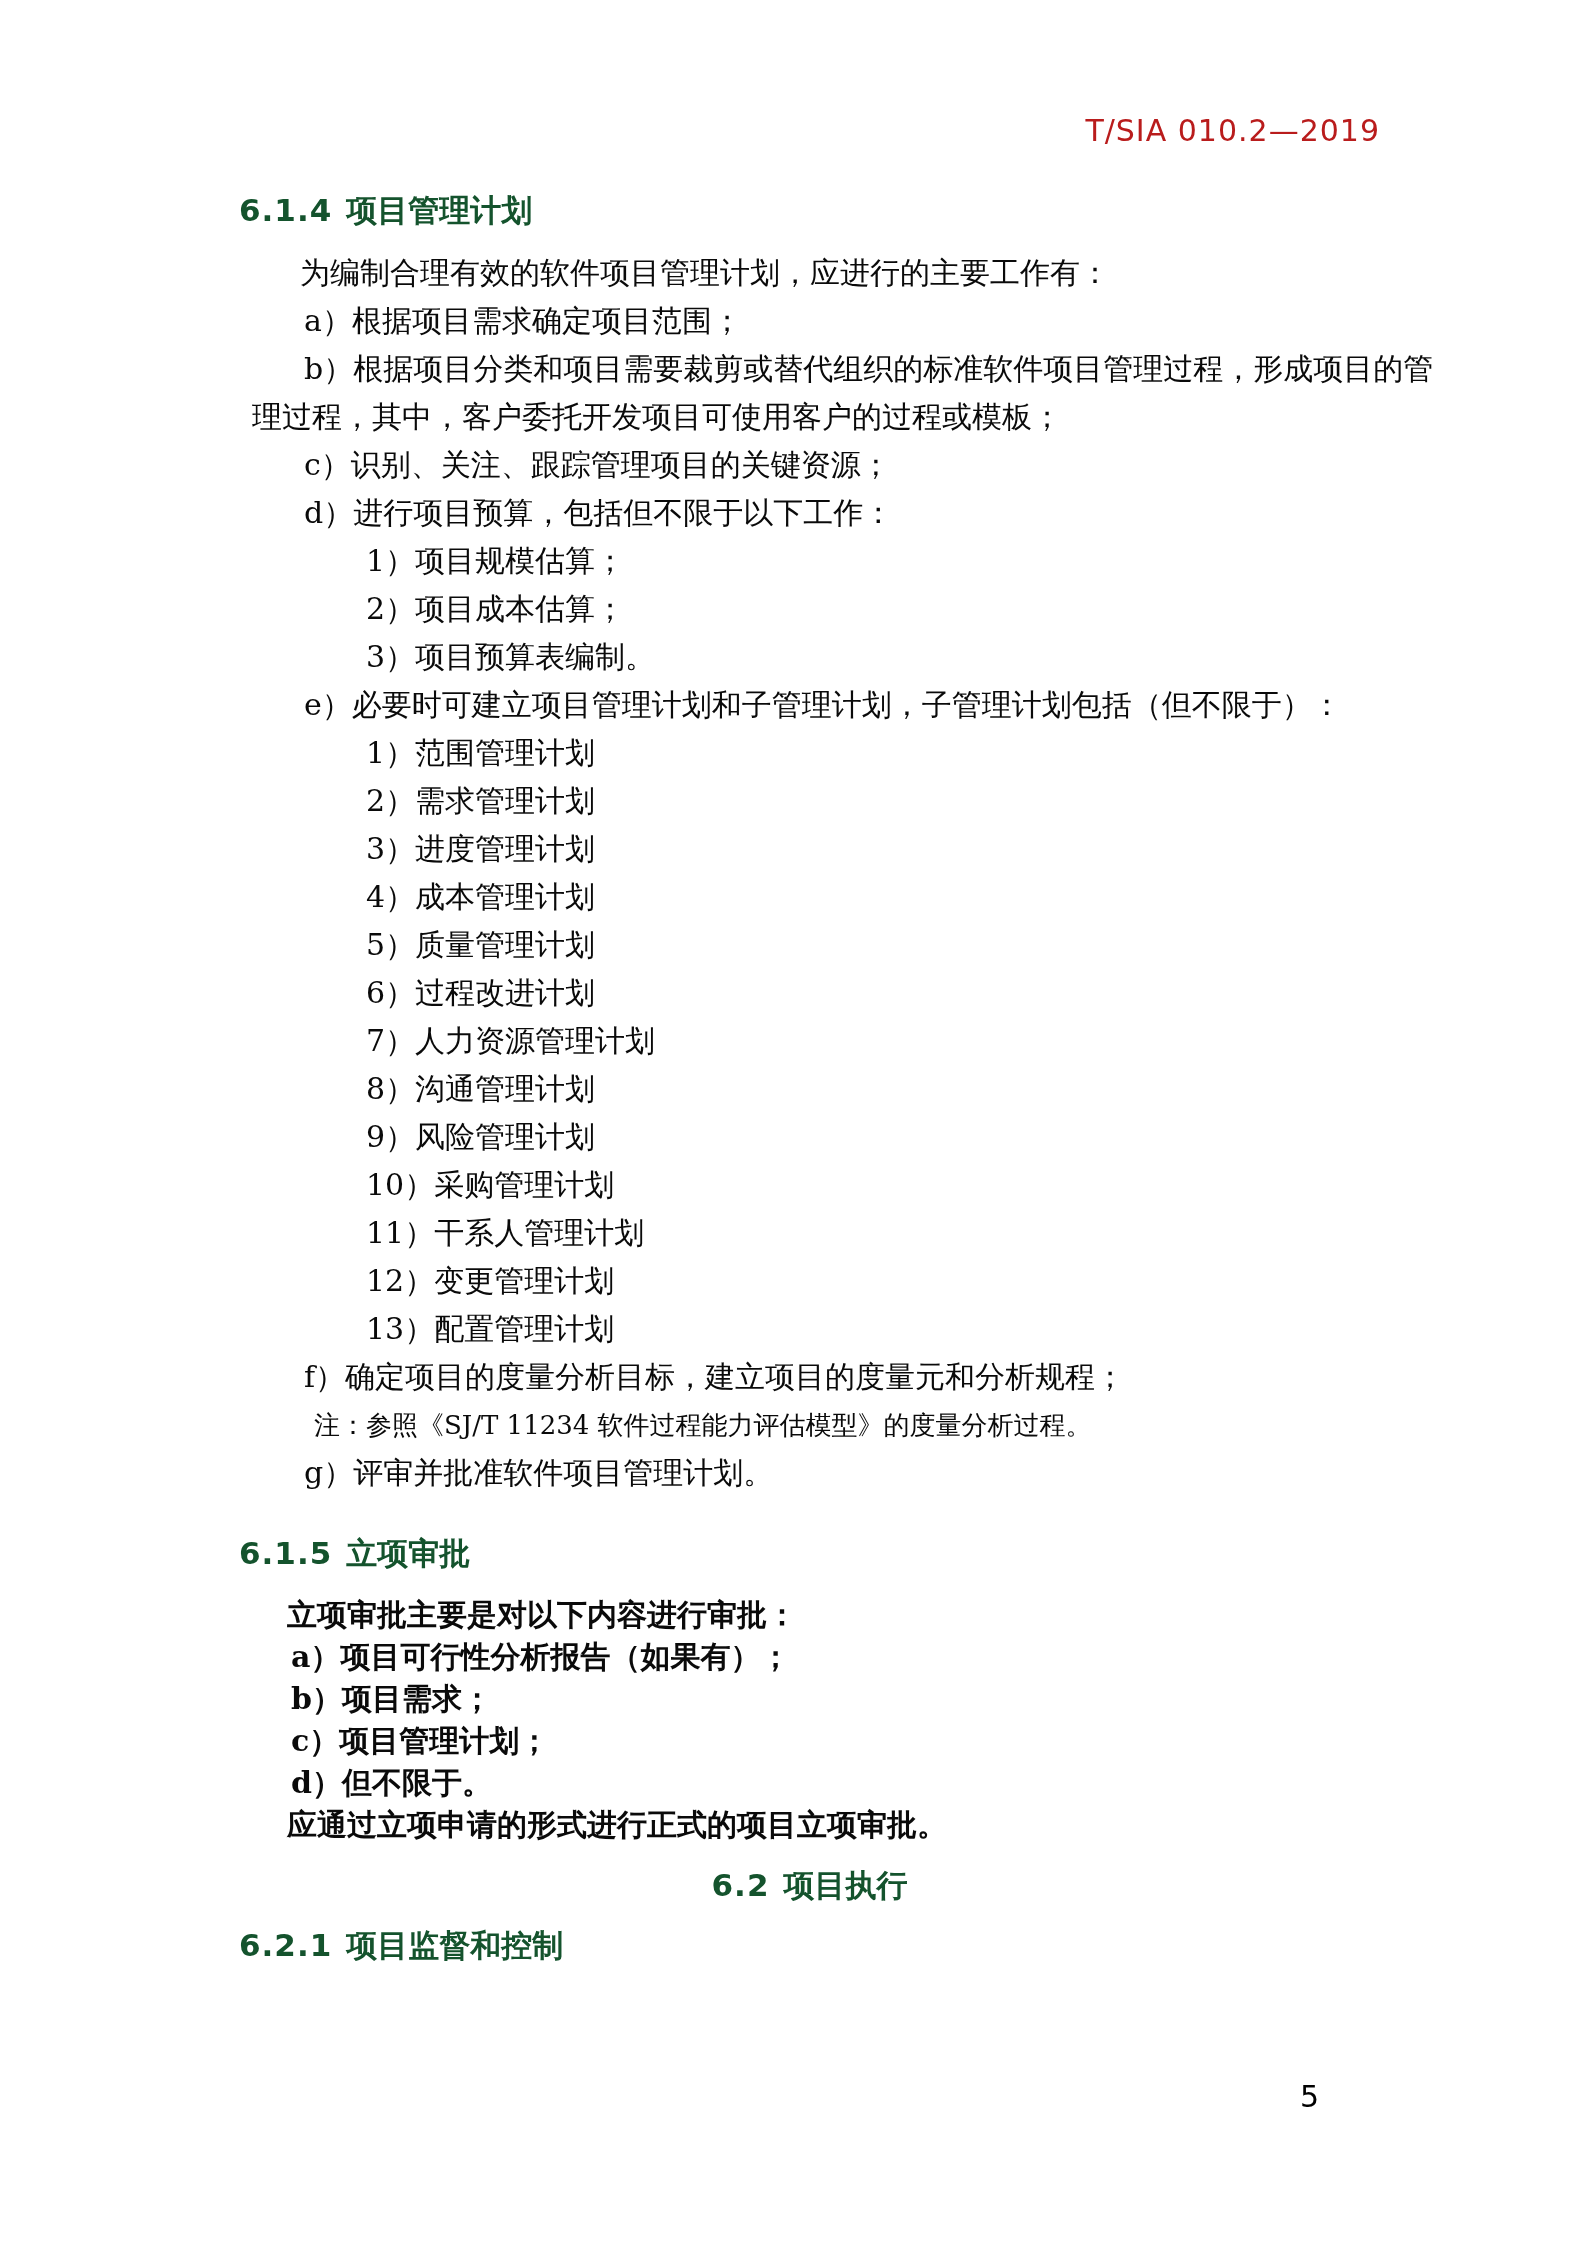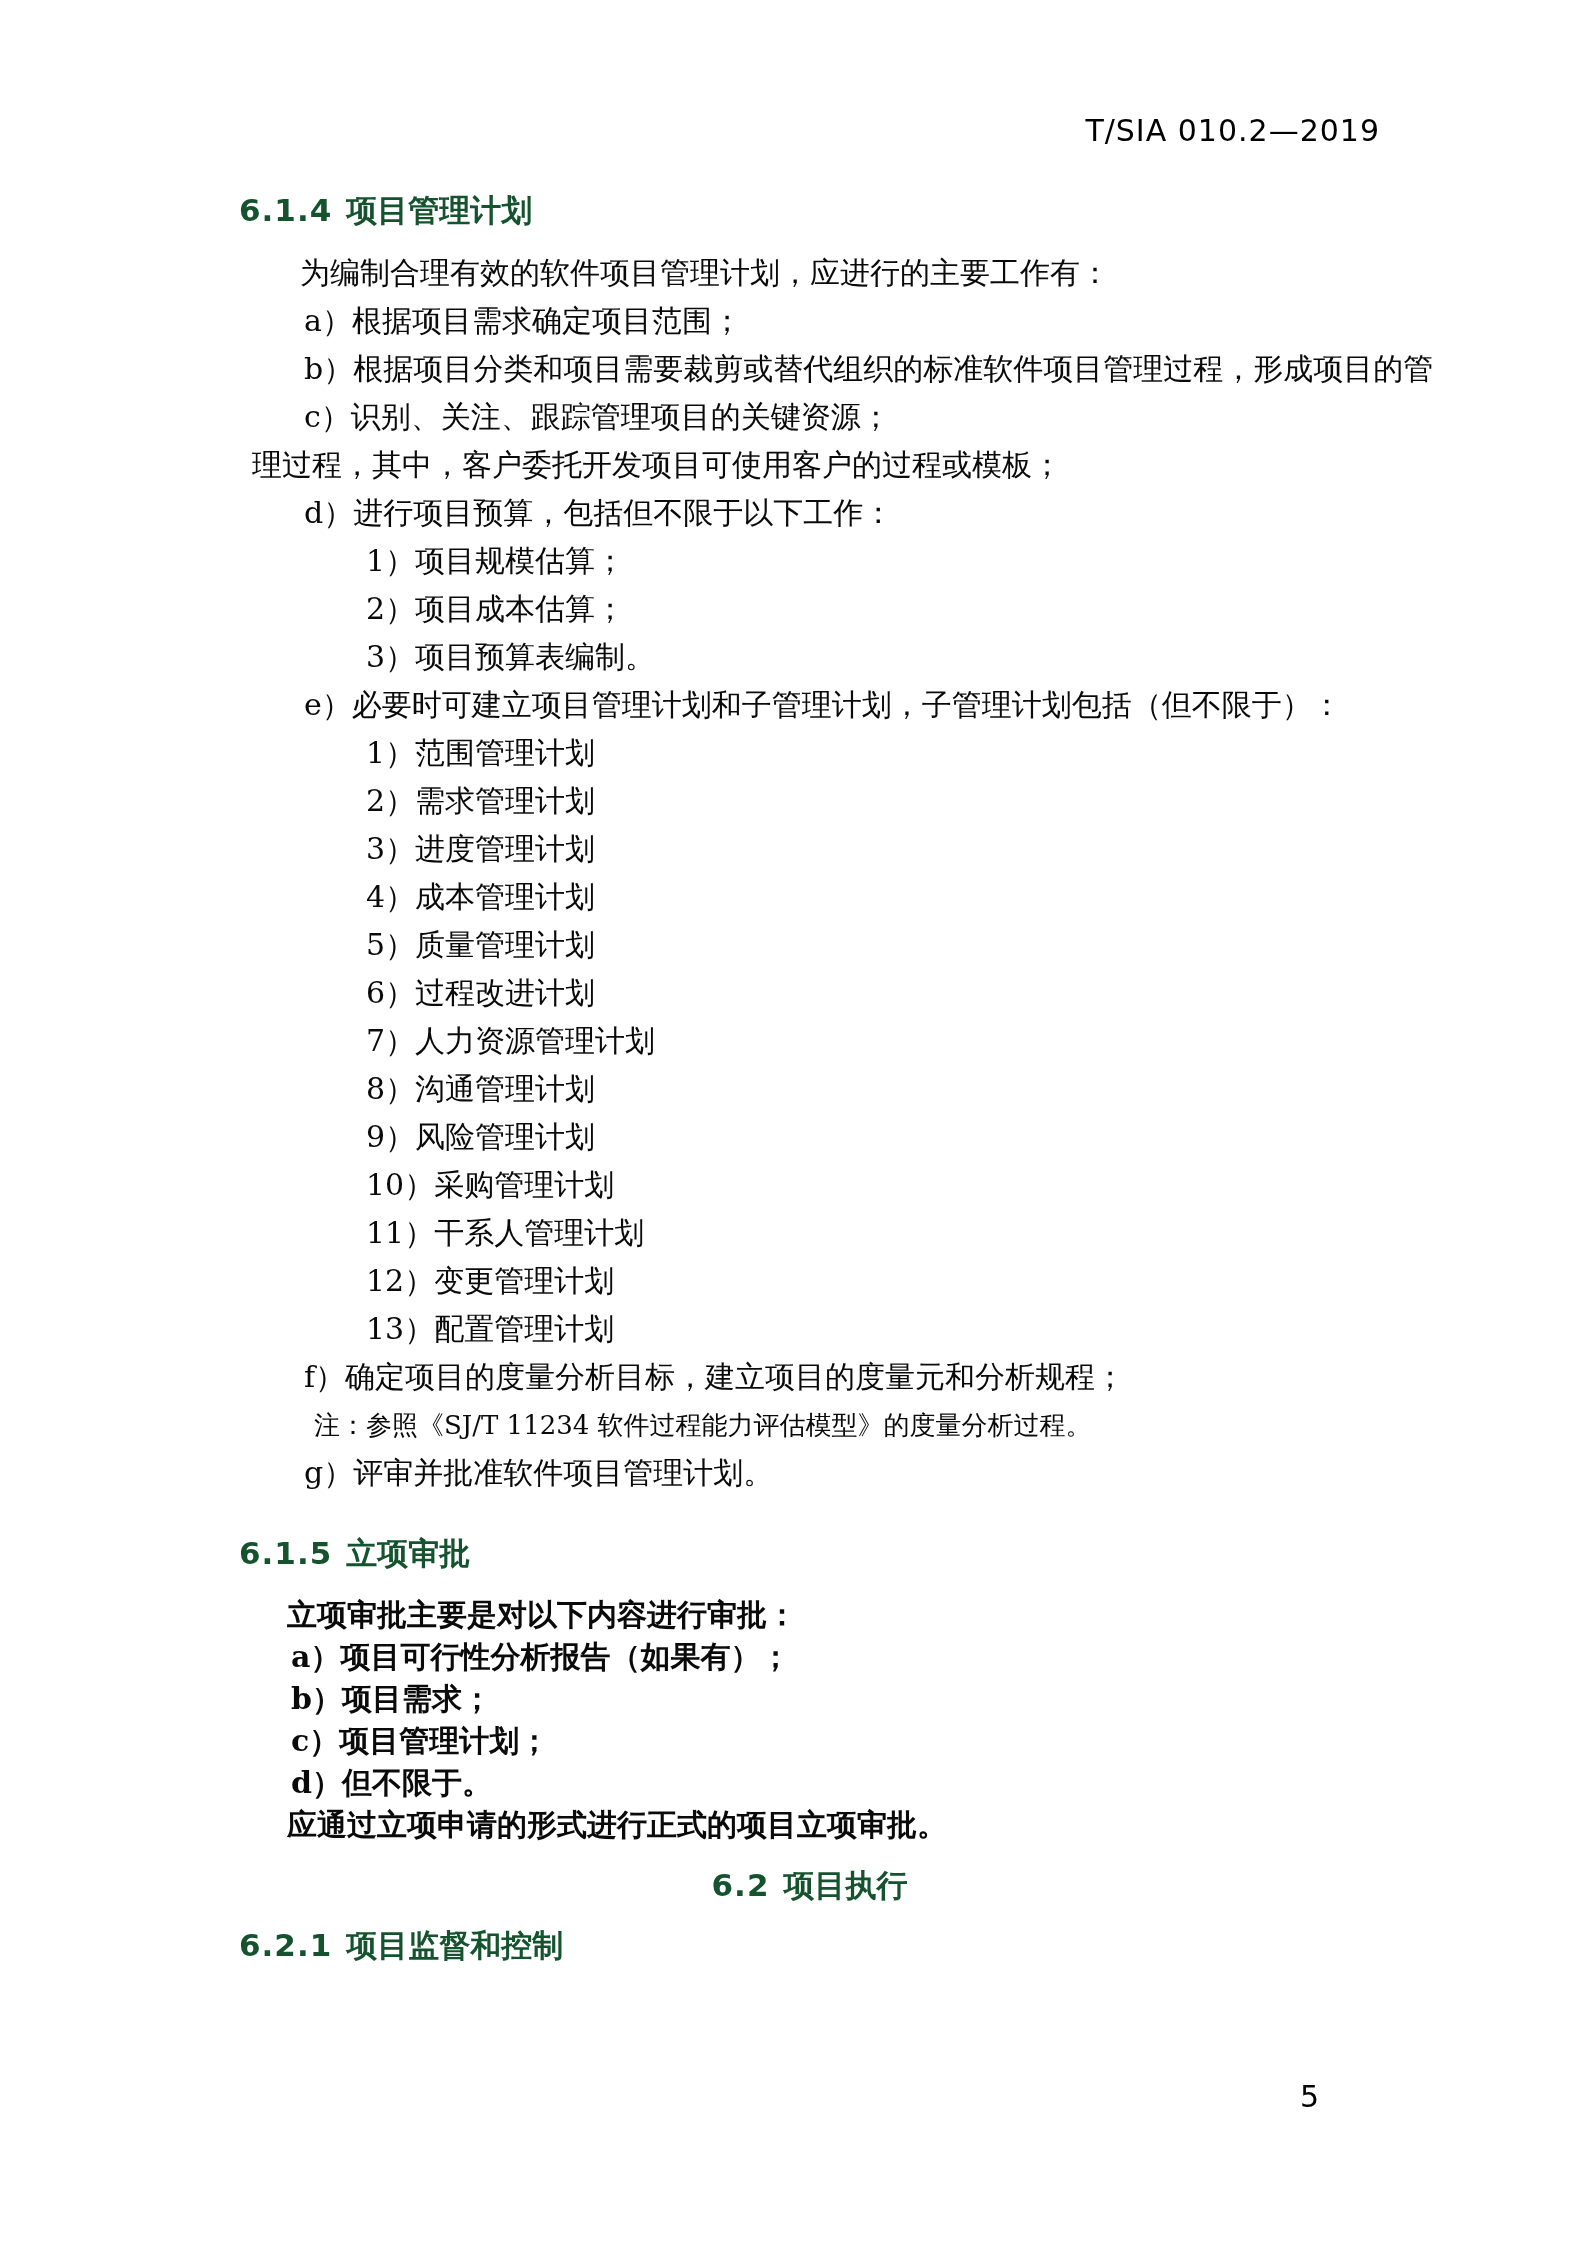--- a/index.html
+++ b/index.html
@@ -16,21 +16,21 @@
   .doc-header {
     position: absolute;
     top: 114px;
     left: 239px;
     width: 1141px;
     text-align: right;
     font-family: "DejaVu Sans", sans-serif;
     font-size: 30px;
     letter-spacing: 1px;
     line-height: 34px;
-    color: #000000;
+    color: #b91c1c;
   }
   .content {
     position: absolute;
     top: 0;
     left: 239px;
     width: 1141px;
   }
   .h {
     font-family: "DejaVu Sans", sans-serif;
     font-weight: bold;
@@ -73,22 +73,22 @@
 
   <div class="content">
 
     <h2 class="h h614">
       <span class="hnum">6.1.4</span><span class="htitle">项目管理计划</span>
     </h2>
 
     <p class="line p-indent first-after-heading">为编制合理有效的软件项目管理计划，应进行的主要工作有：</p>
     <p class="line li1">a）根据项目需求确定项目范围；</p>
     <p class="line li1">b）根据项目分类和项目需要裁剪或替代组织的标准软件项目管理过程，形成项目的管</p>
+    <p class="line">理过程，其中，客户委托开发项目可使用客户的过程或模板；</p>
     <p class="line li1">c）识别、关注、跟踪管理项目的关键资源；</p>
-    <p class="line">理过程，其中，客户委托开发项目可使用客户的过程或模板；</p>
     <p class="line li1">d）进行项目预算，包括但不限于以下工作：</p>
     <p class="line li2">1）项目规模估算；</p>
     <p class="line li2">2）项目成本估算；</p>
     <p class="line li2">3）项目预算表编制。</p>
     <p class="line li1">e）必要时可建立项目管理计划和子管理计划，子管理计划包括（但不限于）：</p>
     <p class="line li2">1）范围管理计划</p>
     <p class="line li2">2）需求管理计划</p>
     <p class="line li2">3）进度管理计划</p>
     <p class="line li2">4）成本管理计划</p>
     <p class="line li2">5）质量管理计划</p>

